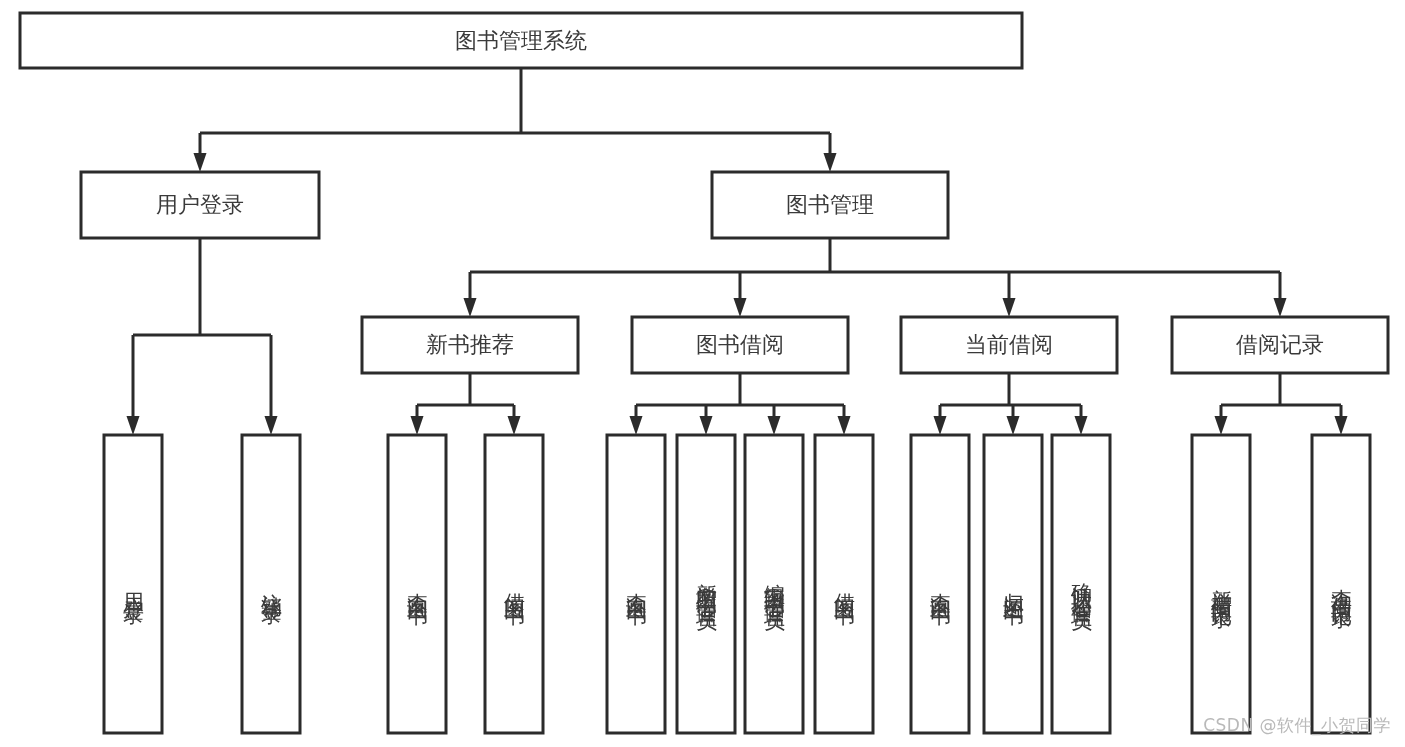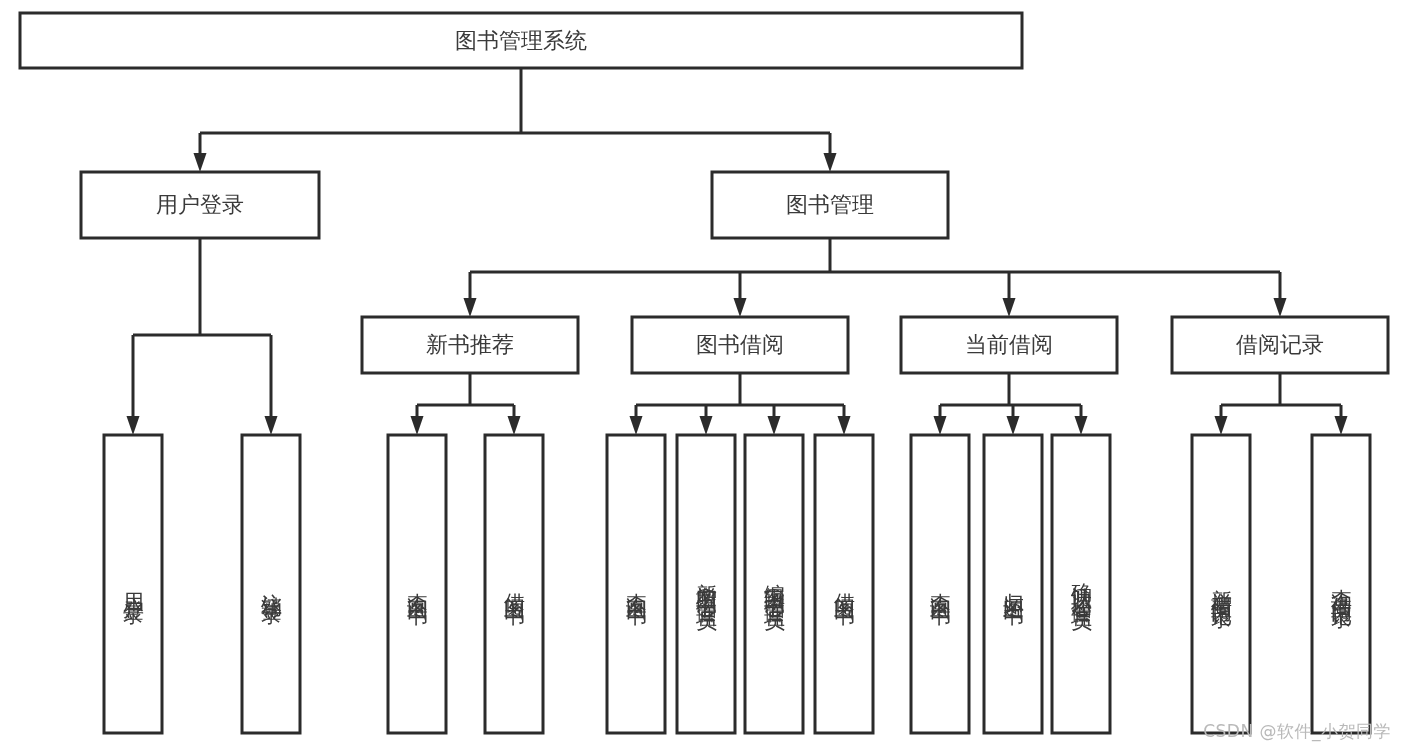--- a/index.html
+++ b/index.html
@@ -42,21 +42,21 @@
   .node-label-h {
     font-family: "DejaVu Sans", "Liberation Sans", sans-serif;
     font-size: 22px;
     fill: #3a3a3a;
     text-anchor: middle;
     dominant-baseline: middle;
   }
   .watermark {
     position: absolute;
     right: 14px;
-    bottom: 4px;
+    bottom: 10px;
     font-family: "DejaVu Sans", "Liberation Sans", sans-serif;
     font-size: 17px;
     color: #b9b9b9;
     white-space: nowrap;
     letter-spacing: 0.5px;
     user-select: none;
   }
 </style>
 </head>
 <body>

